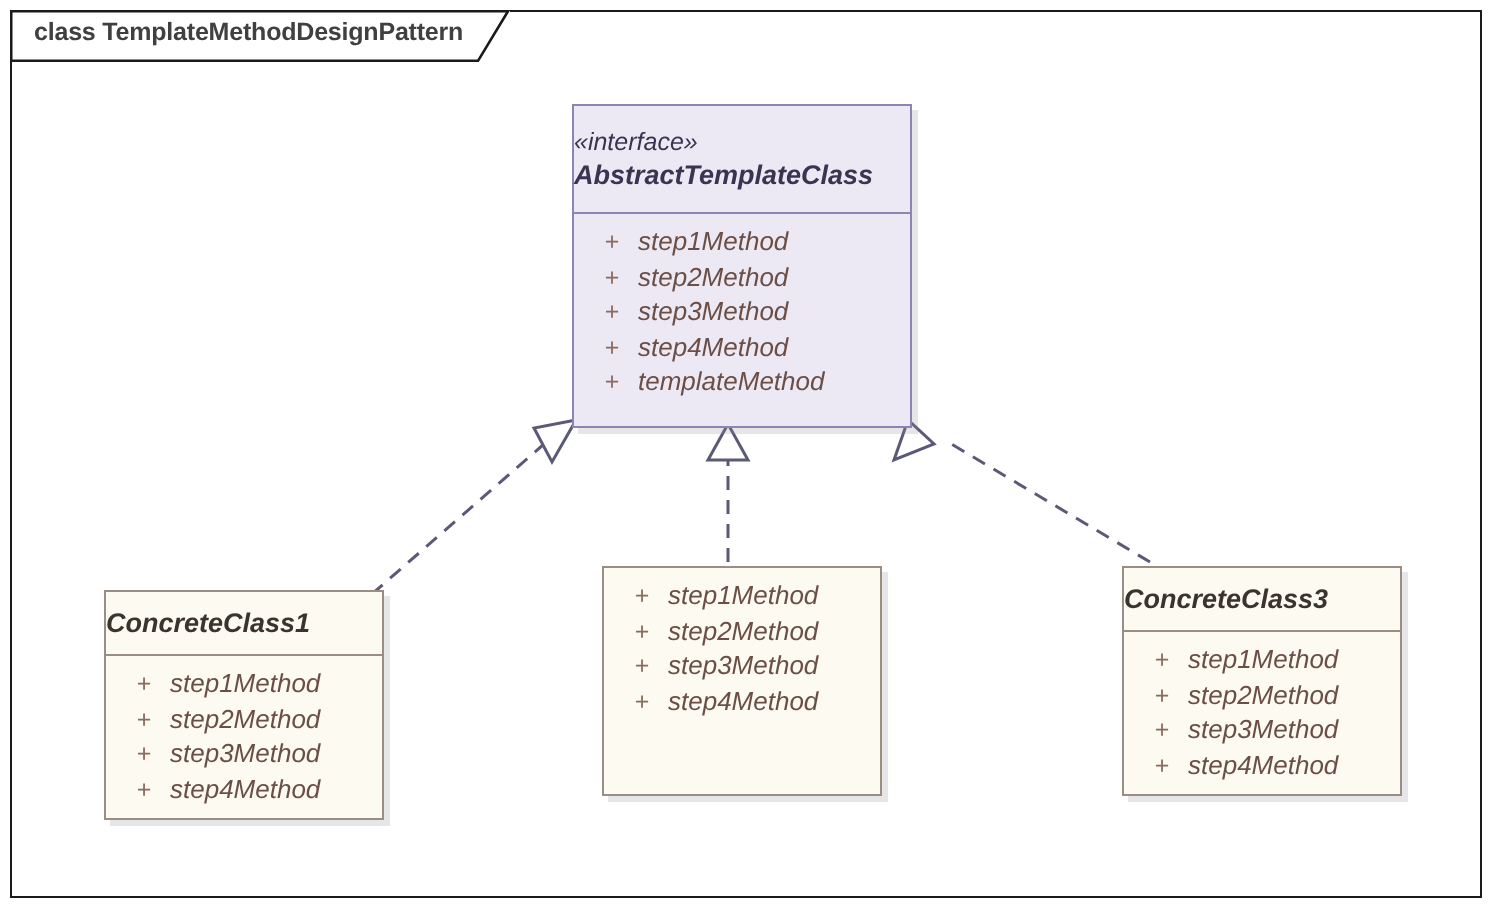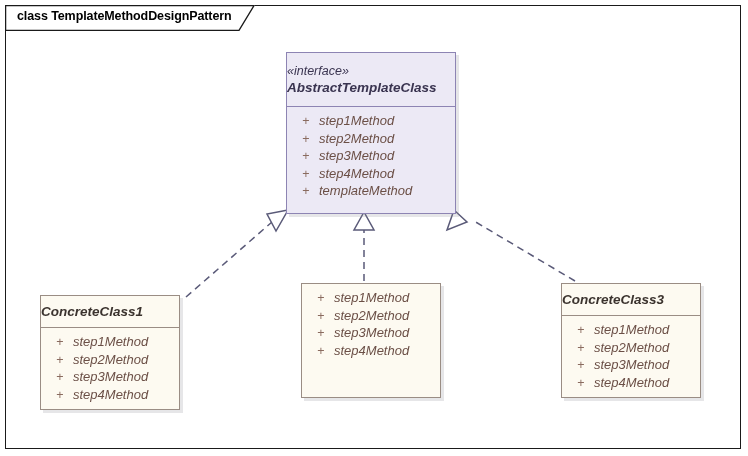--- a/index.html
+++ b/index.html
@@ -41,21 +41,21 @@
   }
   #diagram-tab svg {
     display: block;
   }
   #diagram-tab-label {
     position: absolute;
     left: 12px;
     top: 4px;
     font-size: 12.5px;
     font-weight: bold;
-    color: #000000;
+    color: #404040;
     white-space: nowrap;
     letter-spacing: -0.1px;
   }
 
   
   #connectors {
     position: absolute;
     left: 0; top: 0;
     width: 748px; height: 456px;
     z-index: 2;
@@ -152,21 +152,21 @@
     color: #3b332e;
   }
   .concrete .member-vis { color: #8a6b5f; }
   .concrete .member-name { color: #6b4f46; }
 
   
   #box-abstract     { left: 286px; top: 52px;  width: 170px; height: 162px; }
   #box-abstract .uml-header  { height: 54px; }
   #box-abstract .uml-members { padding-left: 6px; }
 
-  #box-concrete-1   { left: 40px;  top: 295px; width: 140px; height: 115px; }
+  #box-concrete-1   { left: 52px;  top: 295px; width: 140px; height: 115px; }
   #box-concrete-1 .uml-header  { height: 32px; }
   #box-concrete-1 .uml-members { padding-left: 6px; }
 
   #box-concrete-2   { left: 301px; top: 283px; width: 140px; height: 115px; }
   #box-concrete-2 .uml-header  { height: 32px; }
   #box-concrete-2 .uml-members { padding-left: 6px; }
 
   #box-concrete-3   { left: 561px; top: 283px; width: 140px; height: 115px; }
   #box-concrete-3 .uml-header  { height: 32px; }
   #box-concrete-3 .uml-members { padding-left: 6px; }

